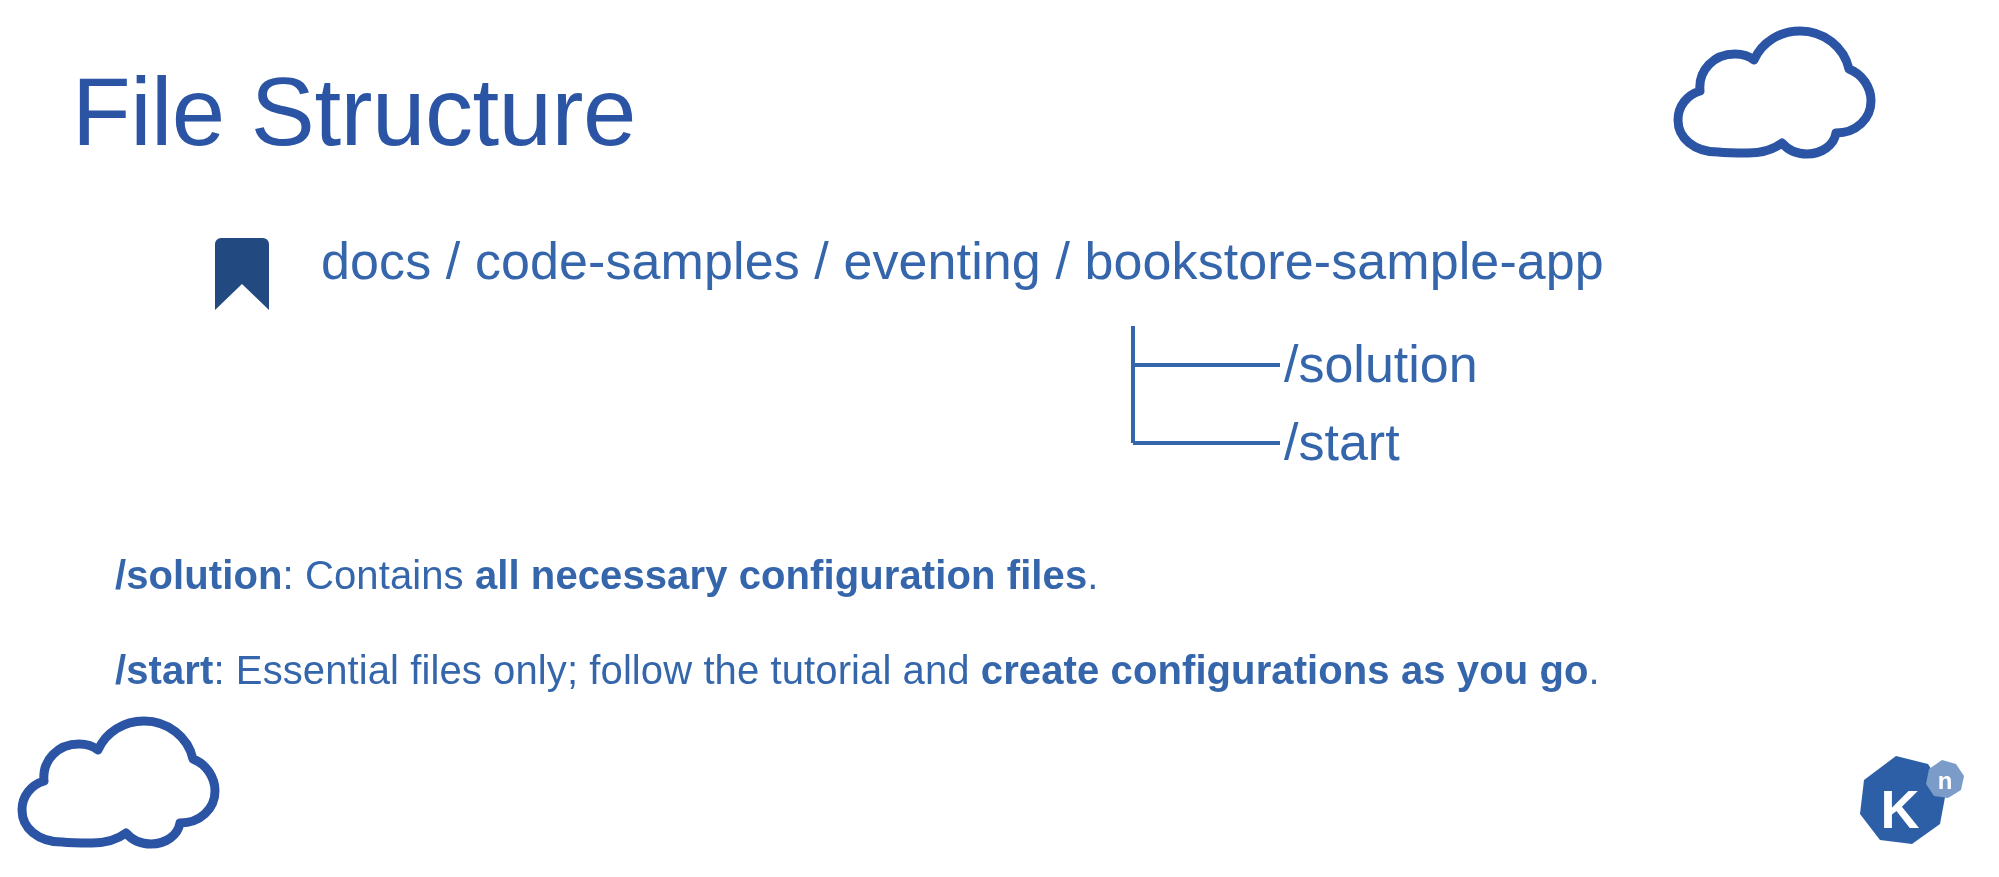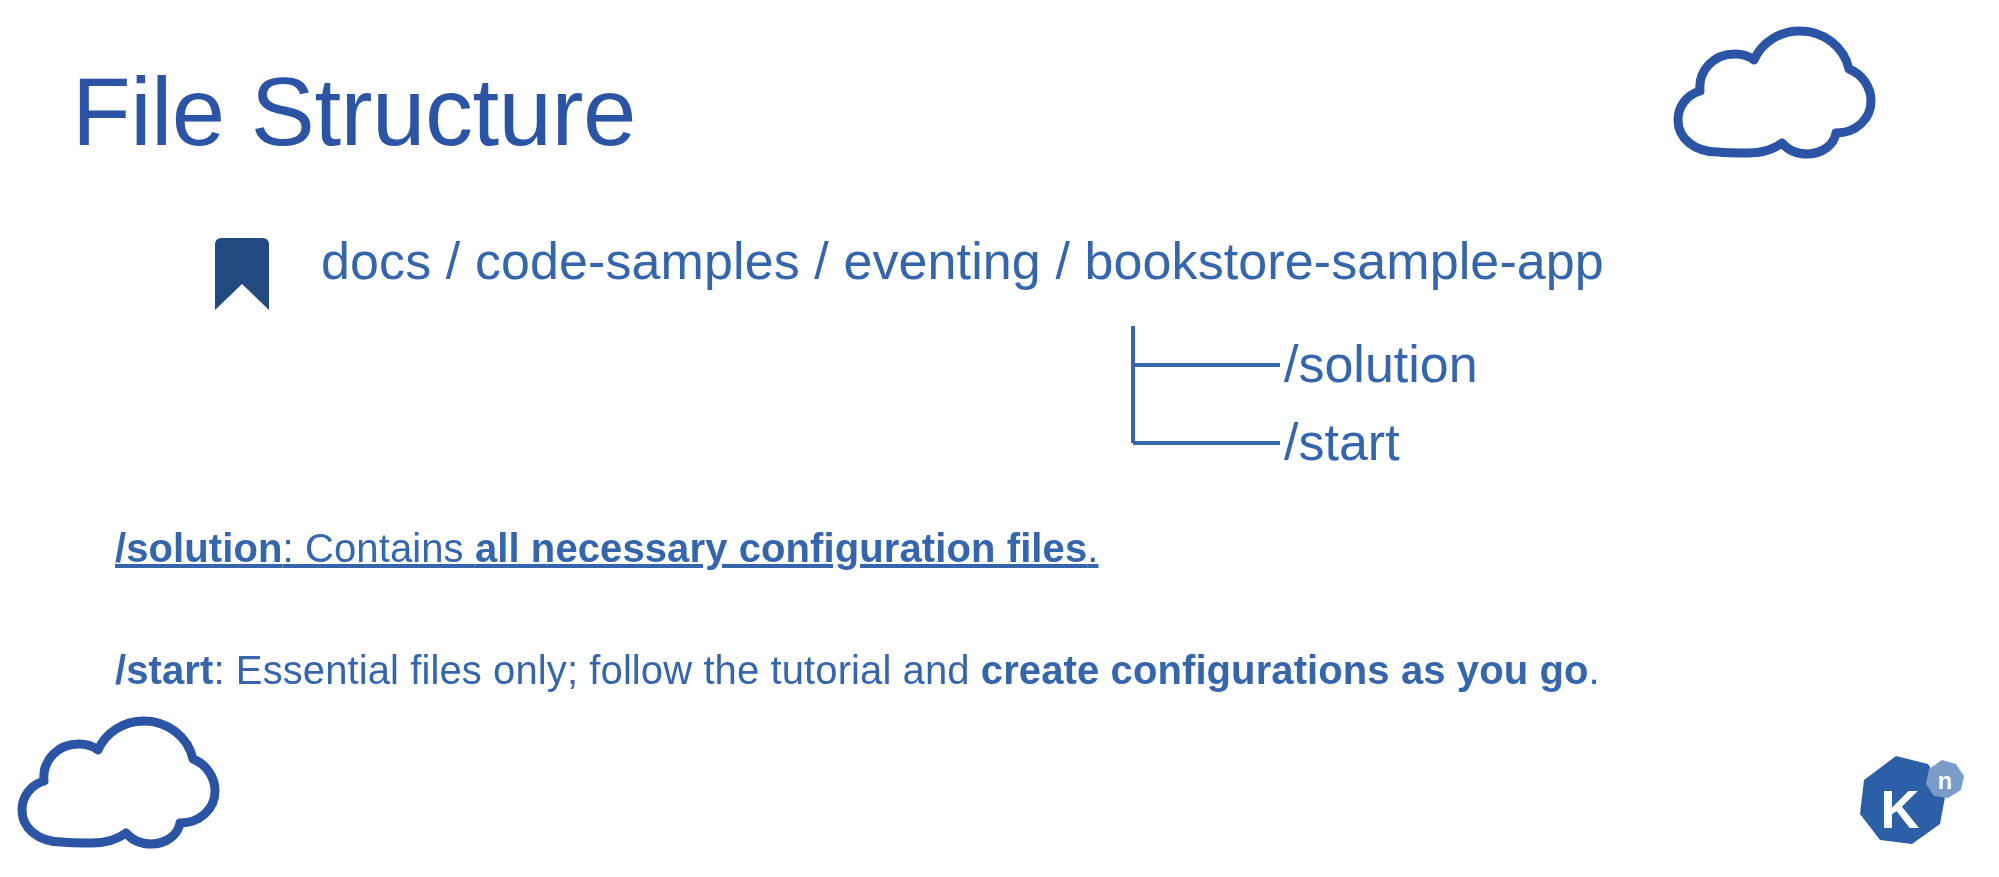--- a/index.html
+++ b/index.html
@@ -79,21 +79,21 @@
   
   .body-line {
     position: absolute;
     left: 115px;
     font-size: 40px;
     color: #3566AC;
     white-space: nowrap;
     font-weight: 400;
     letter-spacing: 0.1px;
   }
-  #body-line-solution { top: 526px; text-decoration: underline; }
+  #body-line-solution { top: 553px; }
   #body-line-start    { top: 648px; }
   .body-line b { font-weight: 700; }
 
   
   .cloud {
     position: absolute;
   }
   #cloud-top-right { left: 1664px; top: 26px; width: 212px; height: 140px; }
   #cloud-bottom-left { left: 8px; top: 716px; width: 212px; height: 140px; }
 

